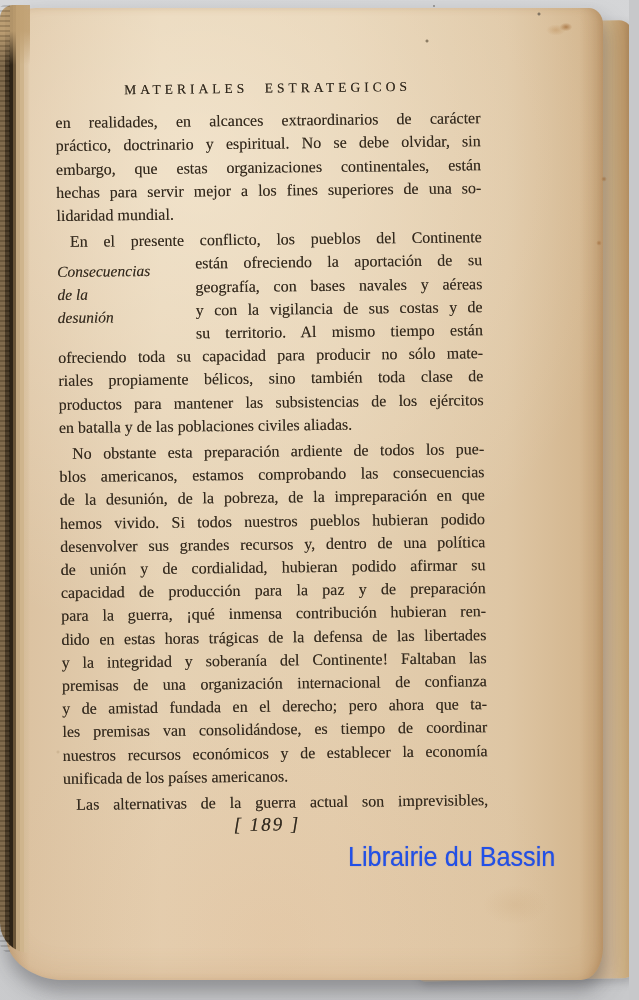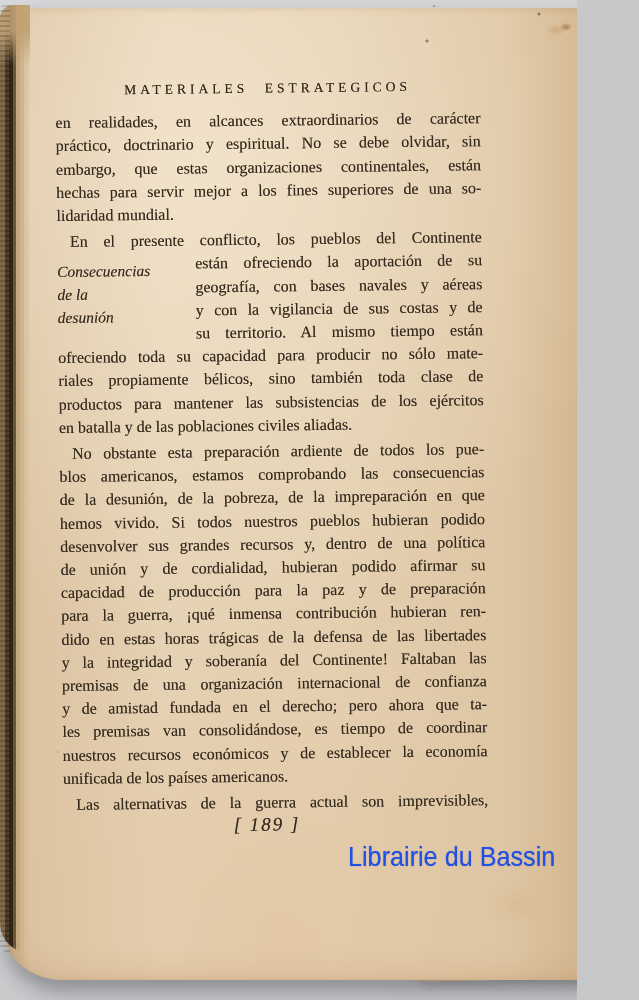--- a/index.html
+++ b/index.html
@@ -1,17 +1,17 @@
 <!DOCTYPE html>
 <html><head>
 <meta charset="utf-8">
 <style>
   html,body{margin:0;padding:0;background:#c7c8ca;}
   .photo{
-    position:relative;width:577px;height:1000px;overflow:hidden;
+    position:relative;width:629px;height:1000px;overflow:hidden;
     background:linear-gradient(170deg,#d6d7d9 0%,#d0d1d3 45%,#c8c9cb 100%);
     font-family:"Liberation Serif","DejaVu Serif",serif;
   }
   
   .page-under{
     position:absolute;left:400px;top:20px;width:233px;height:958px;
     background:linear-gradient(90deg,#dcc2a0 0%,#d8bd9b 84%,#cdb084 90%,#bb9668 96%,#a07c52 100%);
     border-radius:8px 14px 26px 10px / 10px 16px 34px 14px;
     transform:rotate(-0.9deg);transform-origin:100% 0;
     box-shadow:3px 4px 8px rgba(70,70,75,.25);

